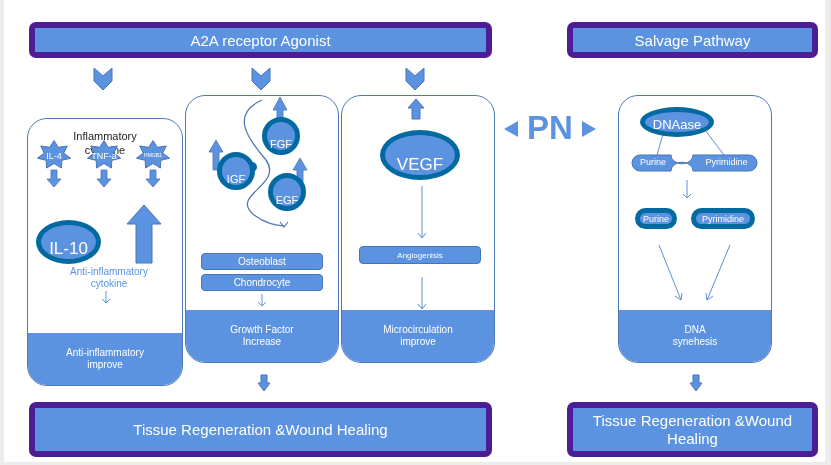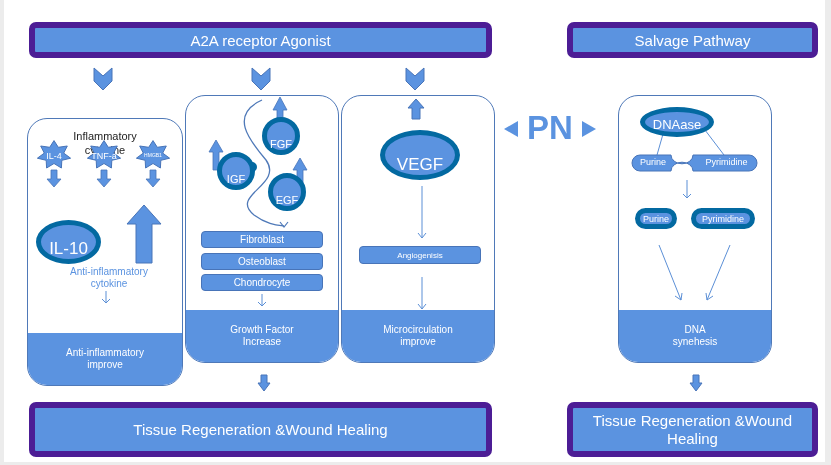--- a/index.html
+++ b/index.html
@@ -103,23 +103,20 @@
   <div class="oval" style="left:246px; top:117px; width:38px; height:38px; font-size:11px;margin-left:12px;">
     <span>FGF</span>
   </div>
   <div class="oval" style="left:213px; top:152px; width:38px; height:38px; font-size:11px;">
     <span>IGF</span>
   </div>
   <div class="oval" style="left:264px; top:173px; width:38px; height:38px; font-size:11px;">
     <span>EGF</span>
   </div>
 
-  <div class="pill" style="left:197px; top:231px; width:122px; height:17px;">
-    <span>Fibroblast</span>
-  </div>
   <div class="pill" style="left:197px; top:253px; width:122px; height:17px;">
     <span>Osteoblast</span>
   </div>
   <div class="pill" style="left:197px; top:274px; width:122px; height:17px;">
     <span>Chondrocyte</span>
   </div>
   <svg style="left:253px; top:294px;" width="10" height="14" viewBox="0 0 10 14">
     <path d="M5 0 L5 12 M1 8 L5 12 L9 8" stroke="#5b8fd6" stroke-width="1" fill="none"></path>
   </svg>
 

